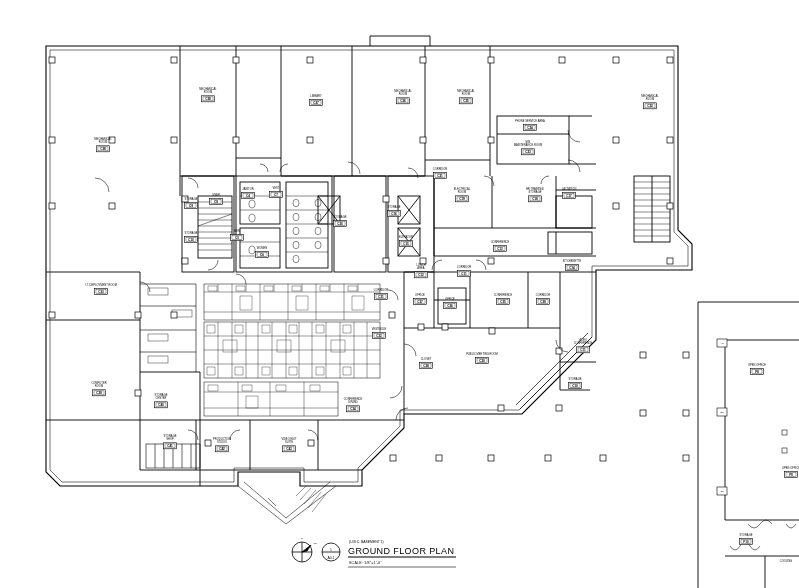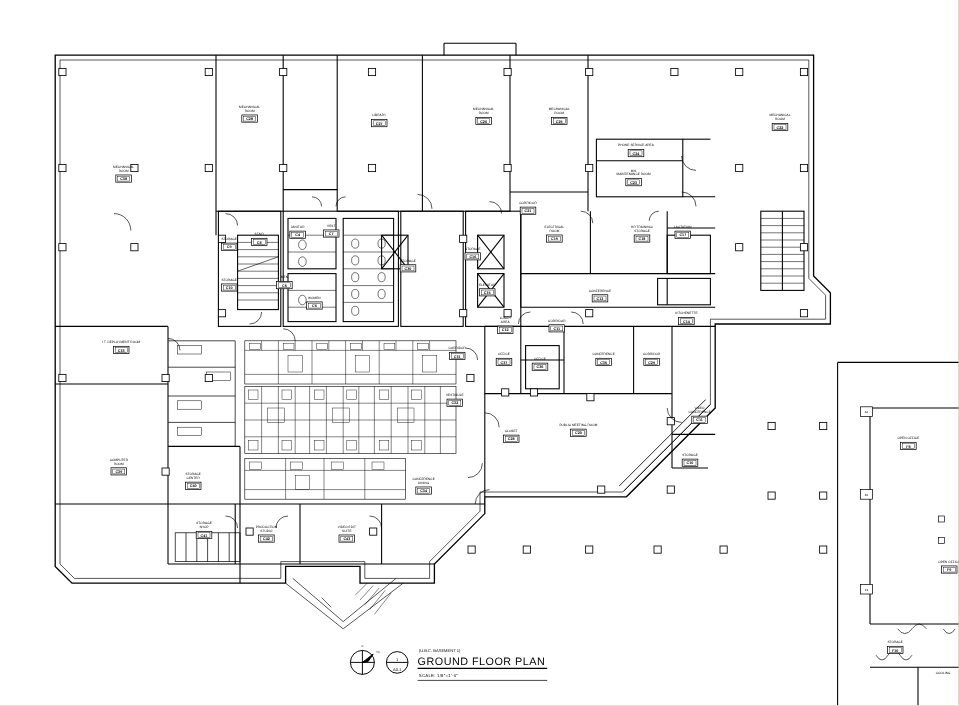--- a/index.html
+++ b/index.html
@@ -1,18 +1,18 @@
 <!DOCTYPE html>
 <html><head>
 <meta charset="utf-8">
 <style>
   html,body{margin:0;padding:0;background:#ffffff;}
   body{width:799px;height:588px;overflow:hidden;
        font-family:"Liberation Sans", sans-serif;}
-  #sheet{position:relative;width:799px;height:588px;background:#22c55e;}
+  #sheet{position:relative;width:799px;height:588px;background:#3b82f6;}
   svg{display:block;}
   .rm-name{font-size:2.6px;text-anchor:middle;fill:#000;
            font-family:"Liberation Sans", sans-serif;letter-spacing:0.05px;}
   .rm-num{font-size:3.1px;text-anchor:middle;fill:#000;
           font-family:"Liberation Sans", sans-serif;font-weight:bold;}
   .tiny{font-size:2.1px;text-anchor:middle;fill:#000;}
   .grid-txt{font-size:2.3px;text-anchor:middle;fill:#000;}
   .ttl-main{font-size:9px;fill:#000;letter-spacing:0.4px;}
   .ttl-sub{font-size:3.4px;fill:#000;}
   .ttl-scale{font-size:3.6px;fill:#000;letter-spacing:0.2px;}

